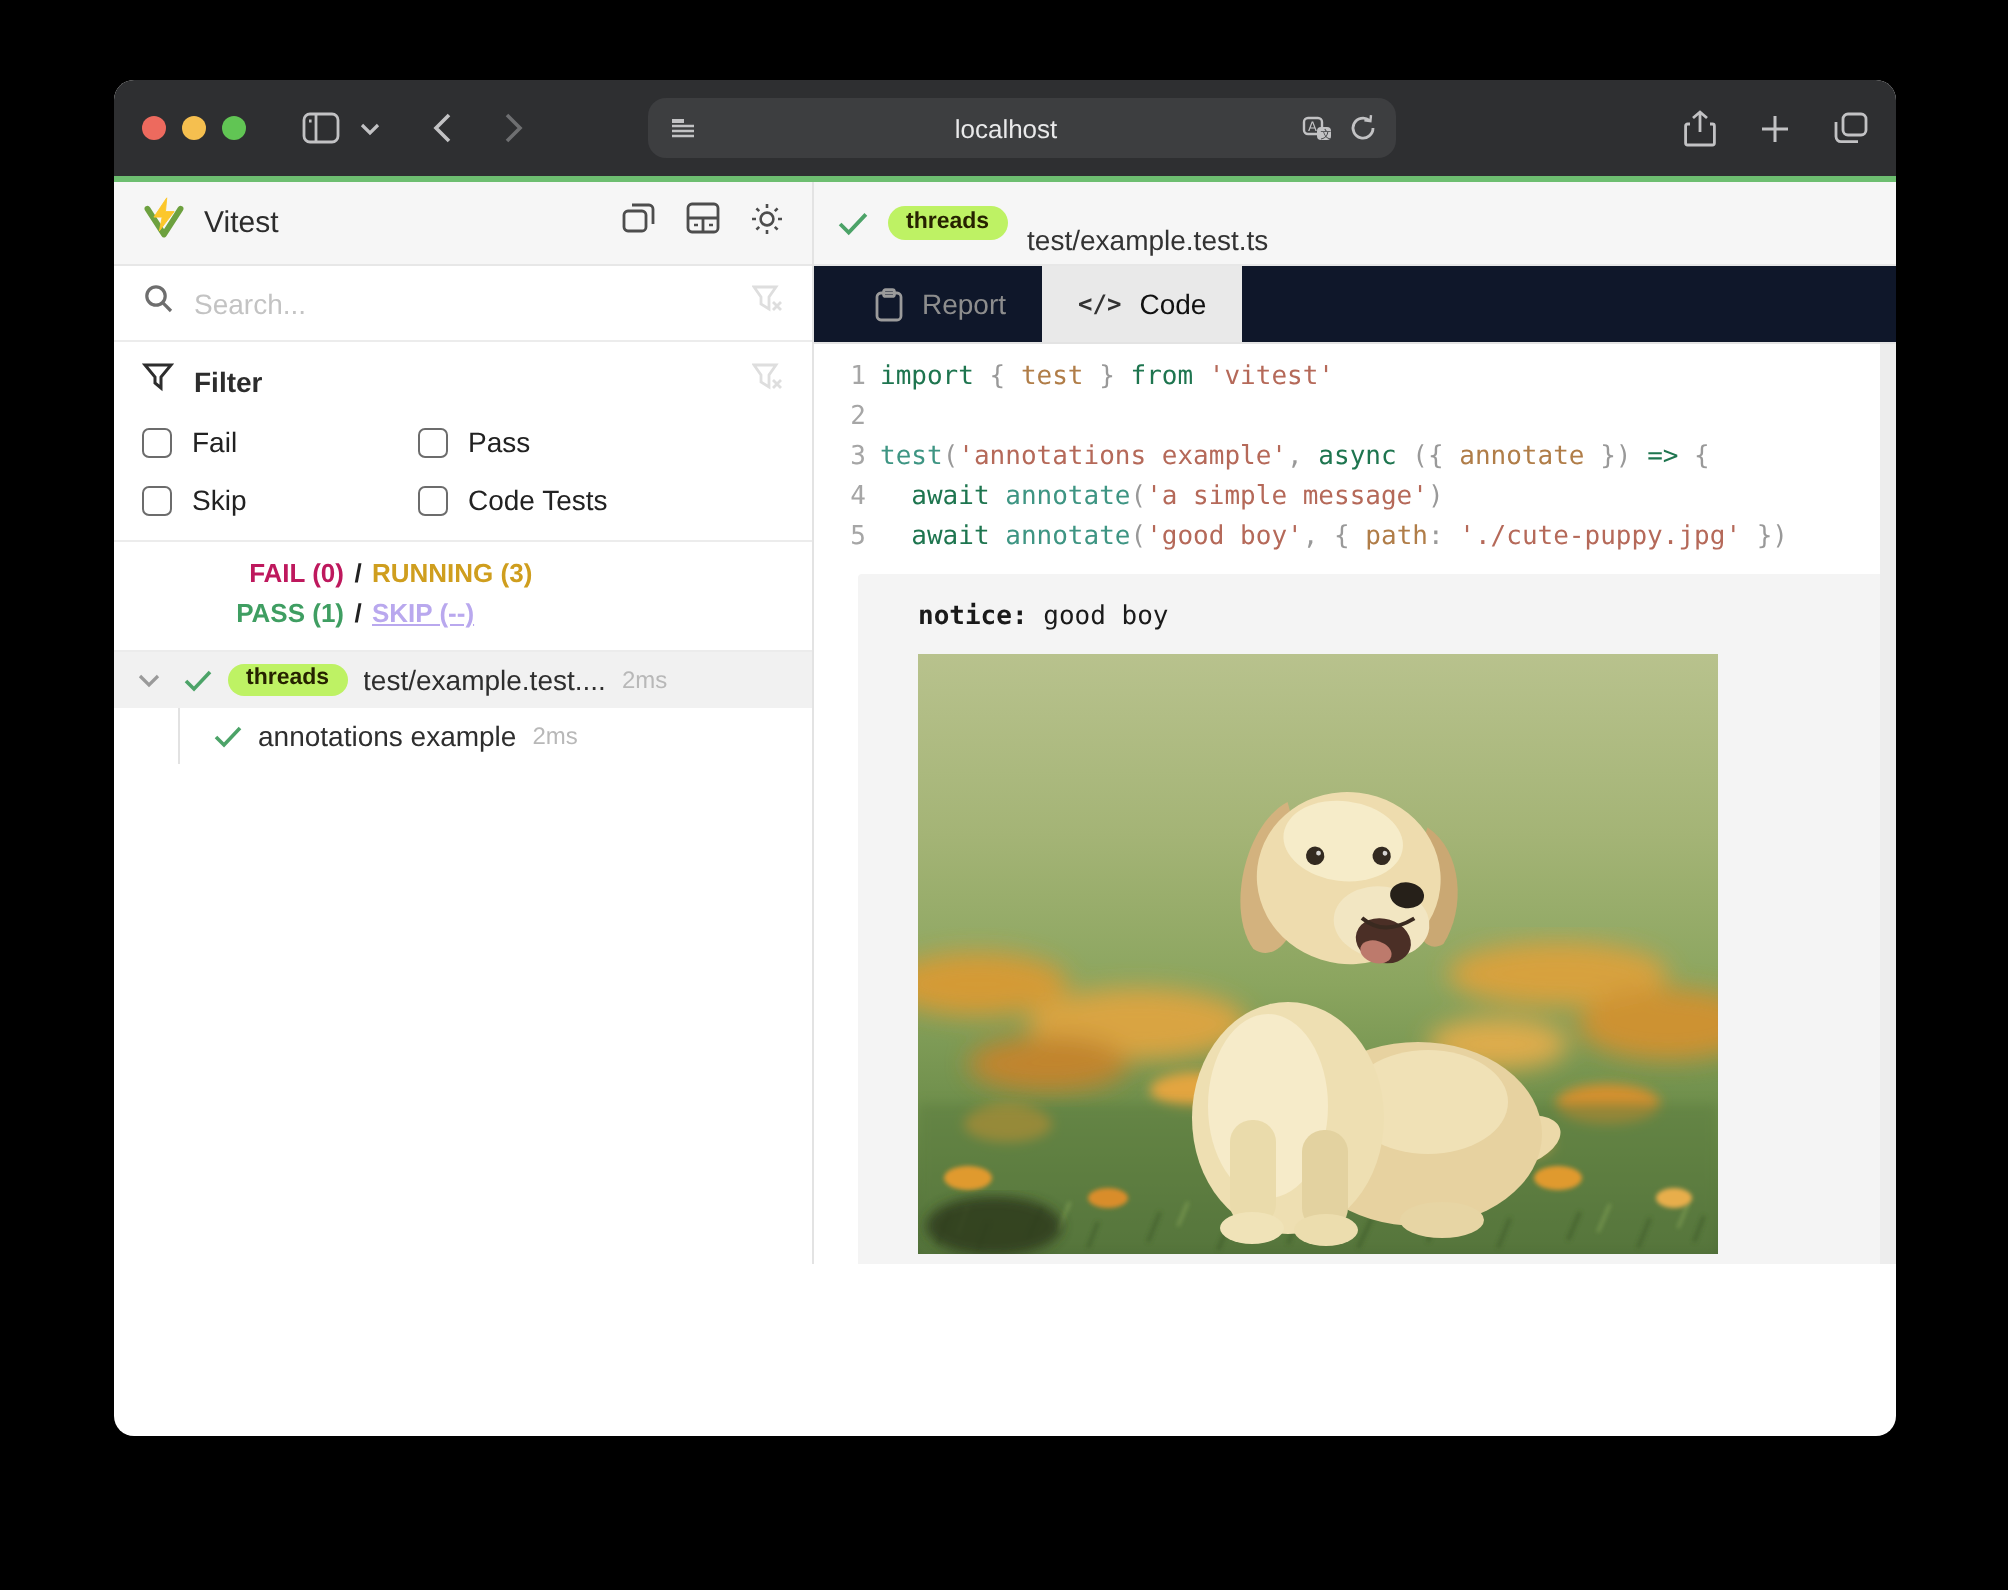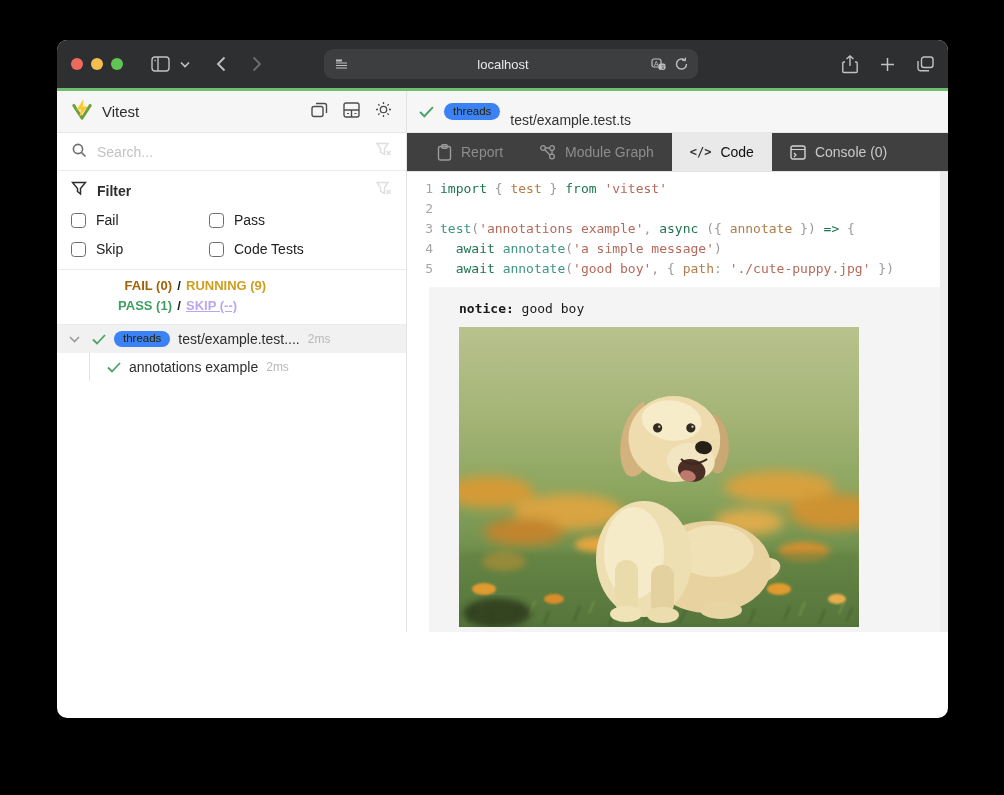--- a/index.html
+++ b/index.html
@@ -47,38 +47,38 @@
   .filter-head .faded-ic { margin-left:auto; }
   .filter-grid { margin-top:12px; display:grid; grid-template-columns:138px 1fr; row-gap:13px; }
   .chk { display:flex; align-items:center; gap:10px; font-size:14px; color:#222; }
   .chk .box { width:15px; height:15px; border:1.6px solid #6c6c6c; border-radius:3.5px; background:#fff; }
 
   .status-block { padding:6px 0 8px; border-bottom:1px solid #ececec; }
   .status-row { display:grid; grid-template-columns:115px 14px auto; font-size:13px; font-weight:700;
                 line-height:20px; }
   .status-row .l { text-align:right; }
   .status-row .sep { text-align:center; color:#222; }
-  .st-fail { color:#a16207; } .st-running { color:#cf9e1e; }
+  .st-fail { color:#be185d; } .st-running { color:#cf9e1e; }
   .st-pass { color:#3f9e62; } .st-skip { color:#b9a8ee;text-decoration:underline; }
 
   .tree { flex:1; overflow:hidden; }
   .tree-row { height:28px; display:flex; align-items:center; gap:8px; padding:0 10px 0 12px; font-size:14px; color:#2e2e2e; }
   .tree-row.selected { background:#f1f1f1; }
   .tree-row .name { white-space:nowrap; overflow:hidden; text-overflow:ellipsis; }
   .tree-row .time { color:#b8b8b8; font-size:12px; }
   .tree-row.child { padding-left:0; }
   .tree-indent { width:33px; align-self:stretch; border-right:1px solid #e2e2e2; margin-right:9px; flex:none; }
-  .badge { background:#3b82f6; color:#262200; border-radius:999px; font-size:11.5px; font-weight:400;
+  .badge { background:#bef264; color:#262200; border-radius:999px; font-size:11.5px; font-weight:700;
            padding:2.5px 9px; line-height:1; white-space:nowrap; }
 
   .main-header { height:42px; background:#f6f6f6; border-bottom:1px solid #e7e7e7;
                  display:flex; align-items:center; gap:10px; padding:0 12px; }
   .main-header .fname { font-size:14px; color:#333;margin-top:16px; }
 
-  .tabs { height:39px; background:#404040; border-bottom:1px solid #e3e3e3; display:flex; align-items:stretch; padding-left:12px; }
+  .tabs { height:39px; background:#0f172a; border-bottom:1px solid #e3e3e3; display:flex; align-items:stretch; padding-left:12px; }
   .tab { display:flex; align-items:center; gap:9px; padding:0 18px; font-size:14px; color:#8d8d8d; cursor:pointer; }
   .tab .tab-ic { display:flex; align-items:center; color:#9b9b9b; }
   .tab.active { background:#e9e9e9; color:#111; }
   .tab.active .tab-ic { color:#333; }
   .tab.disabled { color:#c9c9c9; }
   .tab.disabled .tab-ic { color:#d4d4d4; }
   .code-glyph { font-family:"DejaVu Sans Mono", monospace; font-size:12px; font-weight:bold; }
 
   .content { position:relative; flex:1; background:#fff; overflow:hidden;
              font-family:"DejaVu Sans Mono", monospace; font-size:13px; padding-top:7px; }
@@ -261,21 +261,21 @@
             <span class="box"></span>
             <span>Code Tests</span>
           </label>
         </div>
       </div>
 
       <div class="status-block">
         <div class="status-row">
           <span class="l st-fail">FAIL (0)</span>
           <span class="sep">/</span>
-          <span class="st-running">RUNNING (9)</span>
+          <span class="st-running">RUNNING (3)</span>
         </div>
         <div class="status-row">
           <span class="l st-pass">PASS (1)</span>
           <span class="sep">/</span>
           <span class="st-skip">SKIP (--)</span>
         </div>
       </div>
 
       <div class="tree">
         <div class="tree-row selected">
@@ -320,43 +320,23 @@
       <div class="tabs">
         <div class="tab">
           <span class="tab-ic">
             <svg width="15" height="17" viewBox="0 0 15 17" fill="none" stroke="currentColor" stroke-width="1.4">
               <rect x="1.5" y="2.5" width="12" height="13.5" rx="2"></rect>
                 <rect x="4.8" y="0.8" width="5.4" height="3.4" rx="1"></rect>
             </svg>
           </span>
           <span>Report</span>
         </div>
-        <div class="tab">
-          <span class="tab-ic">
-            <svg width="17" height="16" viewBox="0 0 17 16" fill="none" stroke="currentColor" stroke-width="1.3">
-              <circle cx="4" cy="4" r="2.3"></circle>
-                <circle cx="13" cy="4" r="2.3"></circle>
-                <circle cx="13" cy="12.5" r="2.3"></circle>
-              <path d="M6.3,4 h4.4 M13,6.3 v3.9 M5.8,5.8 L11,11"></path>
-            </svg>
-          </span>
-          <span>Module Graph</span>
-        </div>
         <div class="tab active">
           <span class="tab-ic code-glyph">&lt;/&gt;</span>
           <span>Code</span>
-        </div>
-        <div class="tab disabled">
-          <span class="tab-ic">
-            <svg width="16" height="15" viewBox="0 0 16 15" fill="none" stroke="currentColor" stroke-width="1.4">
-              <rect x="1" y="1" width="14" height="13" rx="2"></rect>
-                <path d="M1,4.5 h14 M4,8 l2,2 -2,2" stroke-width="1.2"></path>
-            </svg>
-          </span>
-          <span>Console (0)</span>
         </div>
       </div>
 
       <div class="content">
         <div>
             <div class="code-line">
               <span class="gutter">1</span>
               <span class="codetext"><span class="tok-kw">import</span><span class="tok-pun"> { </span><span class="tok-var">test</span><span class="tok-pun"> } </span><span class="tok-kw">from</span><span class="tok-pun"> </span><span class="tok-str">'vitest'</span></span>
             </div>
             <div class="code-line">

